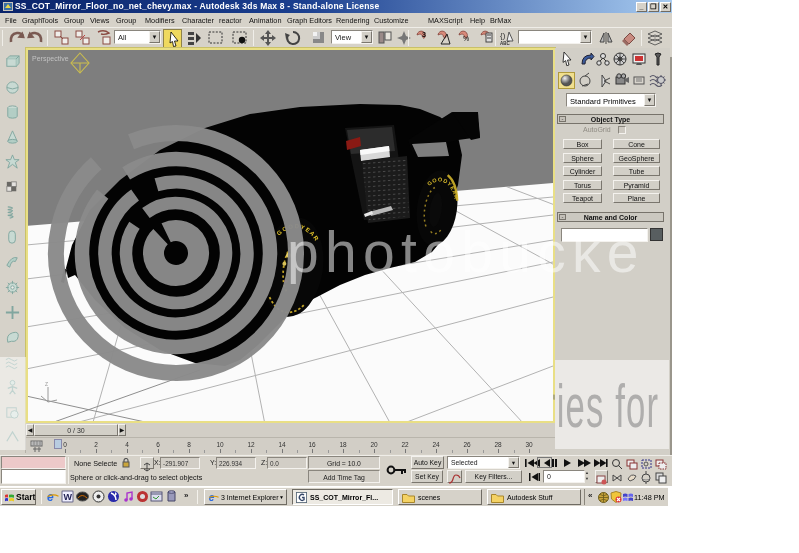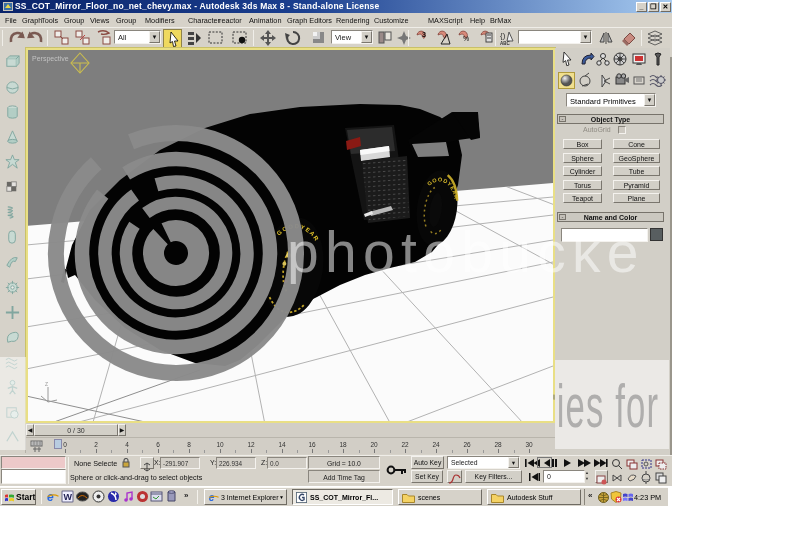--- a/index.html
+++ b/index.html
@@ -37,21 +37,21 @@
   <div class="tbtn" style="left:660px;">✕</div>
  </div>
  <div id="menu">
       <span style="left:5px">File</span>
       <span style="left:22px">Graph</span>
       <span style="left:41px">Tools</span>
       <span style="left:64px">Group</span>
       <span style="left:90px">Views</span>
       <span style="left:116px">Group</span>
       <span style="left:145px">Modifiers</span>
-      <span style="left:188px">Character</span>
+      <span style="left:182px">Character</span>
       <span style="left:219px">reactor</span>
       <span style="left:249px">Animation</span>
       <span style="left:287px">Graph Editors</span>
       <span style="left:336px">Rendering</span>
       <span style="left:374px">Customize</span>
       <span style="left:428px">MAXScript</span>
       <span style="left:470px">Help</span>
       <span style="left:490px">BrMax</span>
     </div>
  <div id="toolbar">
@@ -610,20 +610,20 @@
       <path d="M6 0.5 L11 2 L10.5 8 L6 11.5 L1.5 8 L1 2 Z" fill="#f0c63a" stroke="#a8862a"></path>
       <circle cx="8.5" cy="8.5" r="3" fill="#d33"></circle>
       <path d="M7 7 L10 10 M10 7 L7 10" stroke="#fff" stroke-width="1.1"></path>
     </svg>
     <svg class="abs" style="left:622px;top:3px" width="12" height="12" viewBox="0 0 12 12">
       <path d="M1 3 Q3 2 5.5 3 L5.5 6 Q3 5 1 6 Z" fill="#44c"></path>
       <path d="M6.5 3 Q9 2 11 3 L11 6 Q9 5 6.5 6 Z" fill="#66e"></path>
       <path d="M1 7 Q3 6 5.5 7 L5.5 10 Q3 9 1 10 Z" fill="#77f"></path>
       <path d="M6.5 7 Q9 6 11 7 L11 10 Q9 9 6.5 10 Z" fill="#44c"></path>
     </svg>
-    <div class="abs" style="left:634px;top:4.5px;font-size:7.3px;color:#000;">4:23 PM</div>
+    <div class="abs" style="left:634px;top:4.5px;font-size:7.3px;color:#000;">11:48 PM</div>
   </div>
 <div class="abs" style="left:0px;top:357px;width:26px;height:93px;background:rgba(255,255,255,0.5);z-index:40;"></div>
 <div class="abs" style="left:555px;top:360px;width:114px;height:89px;background:rgba(255,255,255,0.55);z-index:40;"></div>
 <div class="abs" style="left:287px;top:219px;font-size:57px;letter-spacing:6.3px;color:rgba(255,255,255,0.52);z-index:50;white-space:nowrap;">photobucke</div>
 <div class="abs" style="left:553px;top:370px;width:117px;height:66px;overflow:hidden;z-index:45;">
     <span style="position:absolute;left:-9px;top:0px;font-size:62px;letter-spacing:2px;color:rgba(115,115,115,0.5);transform:scaleX(0.56);transform-origin:0 0;white-space:nowrap;">ries for le</span>
   </div>
 
 </body></html>

